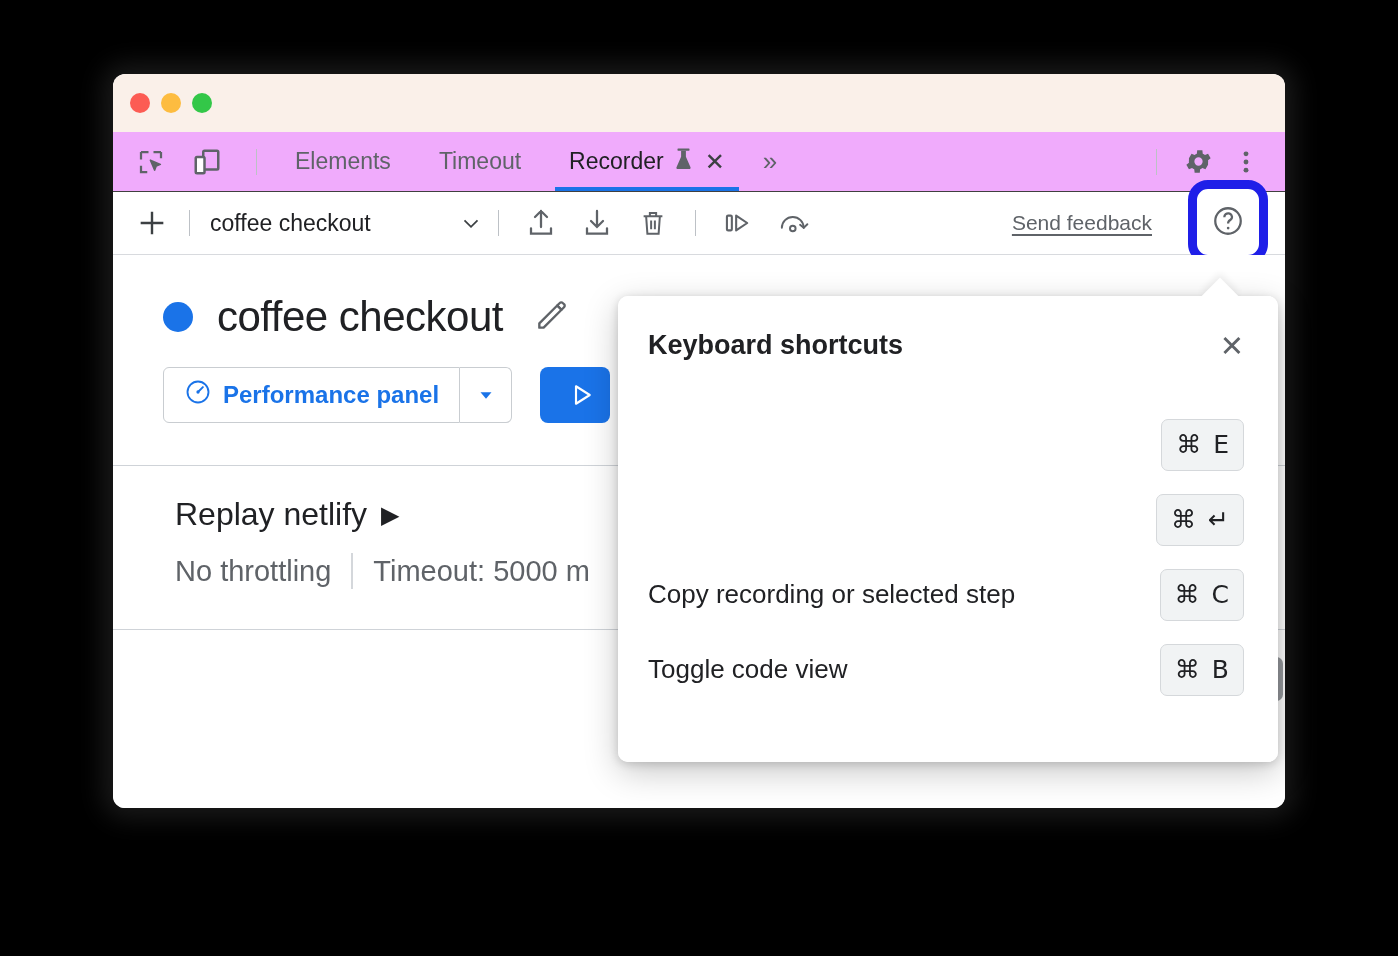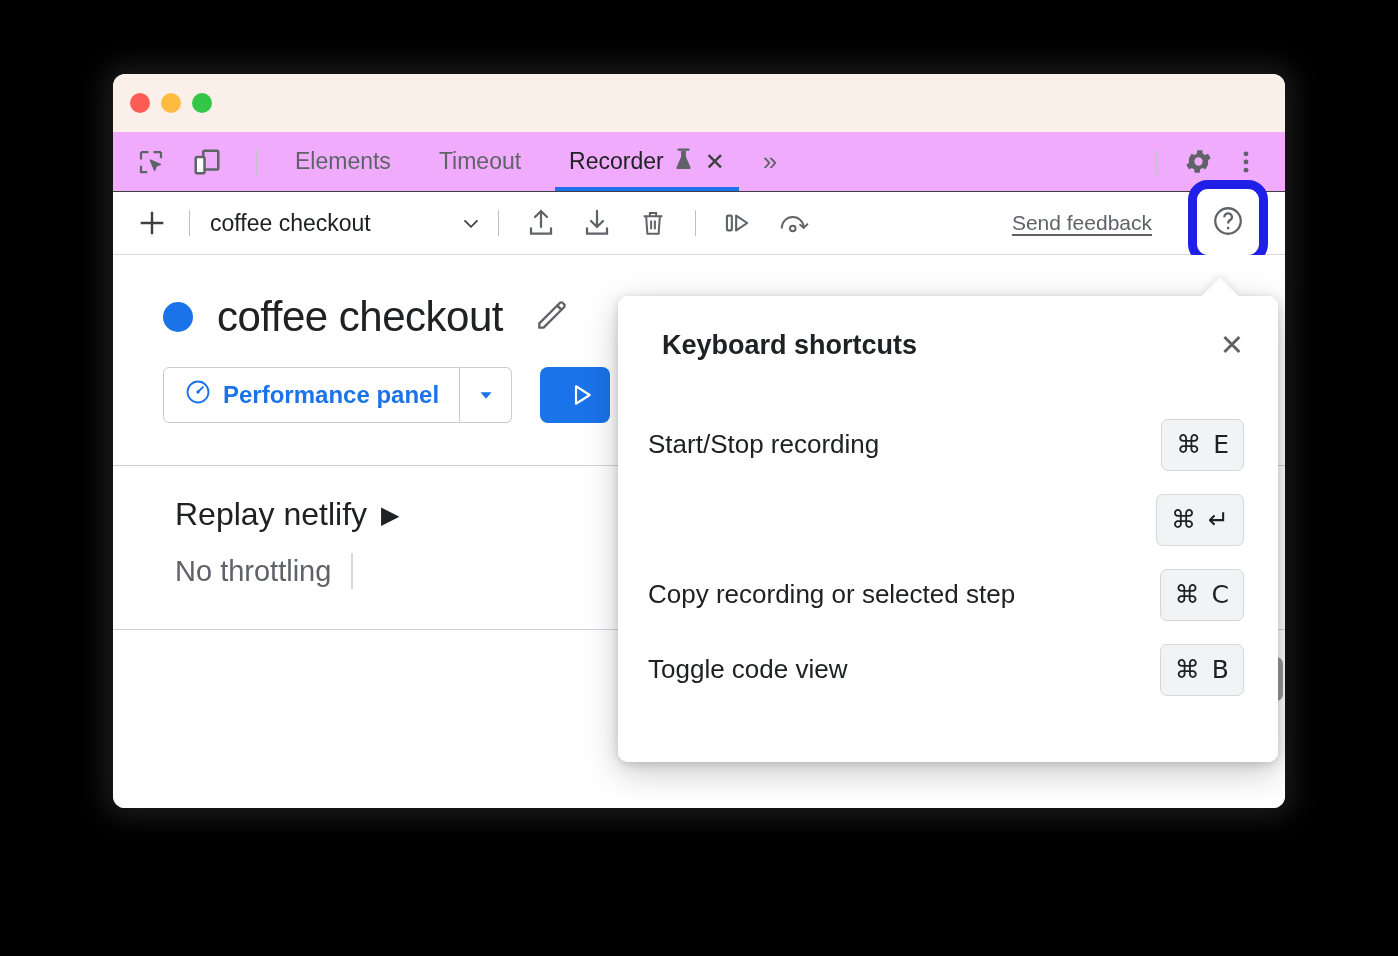--- a/index.html
+++ b/index.html
@@ -200,22 +200,22 @@
   .popup-tail {
     position: absolute;
     right: 45px; top: -13px;
     width: 26px; height: 26px;
     background: #fff;
     transform: rotate(45deg);
     box-shadow: -3px -3px 7px rgba(0,0,0,0.07);
   }
   .popup-inner { position: relative; z-index: 2; background: #fff; border-radius: 10px; height: 100%; }
   .popup-header {
-    display: flex; align-items: center;
-    padding: 34px 34px 0 44px;
+    display: flex; align-items: flex-end;
+    padding: 34px 34px 0 30px;
   }
   .popup-title { font-size: 27px; font-weight: bold; color: #202124; }
   .popup-close { margin-left: auto; font-size: 29px; color: #5f6368; line-height: 1; }
   .shortcut-list { padding: 46px 34px 0 30px; }
   .shortcut-row {
     display: flex; align-items: center;
     height: 75px;
   }
   .sc-label { font-size: 26px; color: #202124; }
   .sc-keys { margin-left: auto; display: flex; }
@@ -402,20 +402,21 @@
         <div class="divider"></div>
 
         <div class="replay-settings">
           <div class="rs-title">
             <span>Replay netlify</span>
             <span class="rs-tri">▶</span>
           </div>
           <div class="rs-sub">
             <span>No throttling</span>
             <span class="rs-vsep"></span>
+            <span>Timeout: 5000 m</span>
           </div>
         </div>
 
         <div class="divider2"></div>
 
         <div class="showcode-row">
           <div class="showcode-btn">Show code</div>
         </div>
 
         <div class="vscroll"></div>
@@ -425,21 +426,20 @@
 
     <div class="popup">
       <div class="popup-tail"></div>
       <div class="popup-inner">
         <div class="popup-header">
           <div class="popup-title">Keyboard shortcuts</div>
           <div class="popup-close">✕</div>
         </div>
         <div class="shortcut-list">
           <div class="shortcut-row">
-            <span class="sc-label">Start/Stop recording</span>
             <span class="sc-keys">
               <span class="keychip">
                 <span>⌘</span>
                 <span>E</span>
               </span>
             </span>
           </div>
           <div class="shortcut-row">
             <span class="sc-keys">
               <span class="keychip">

